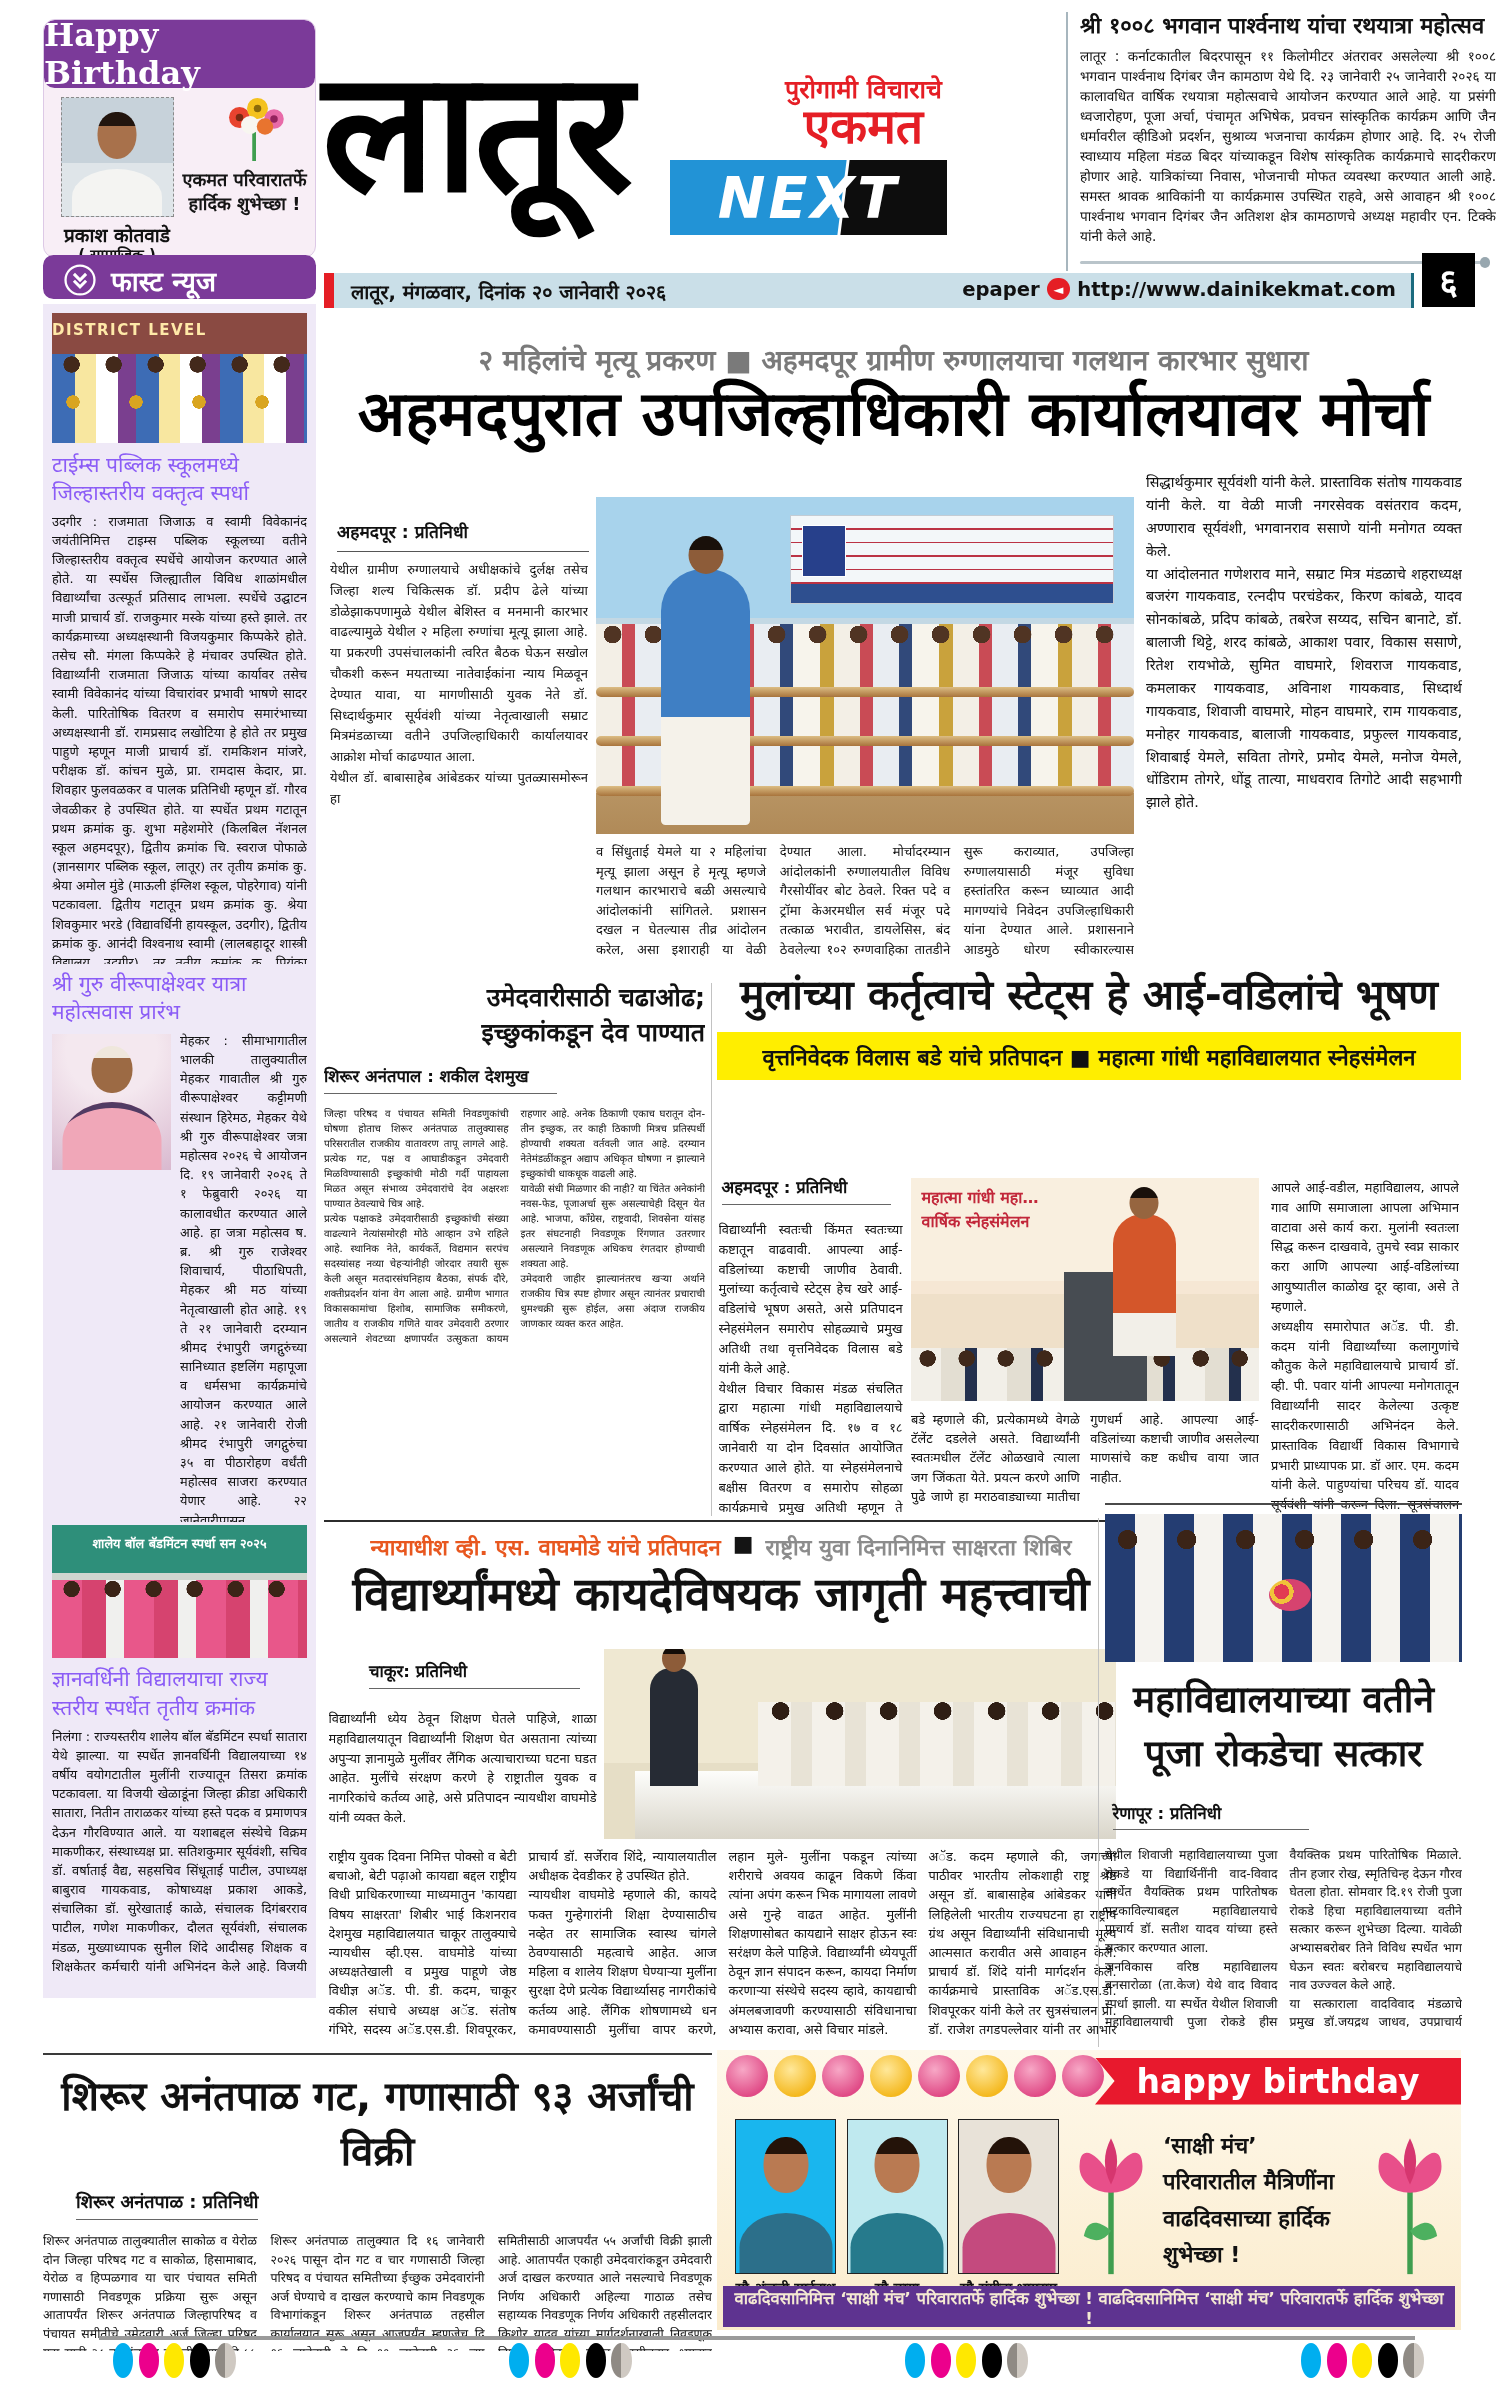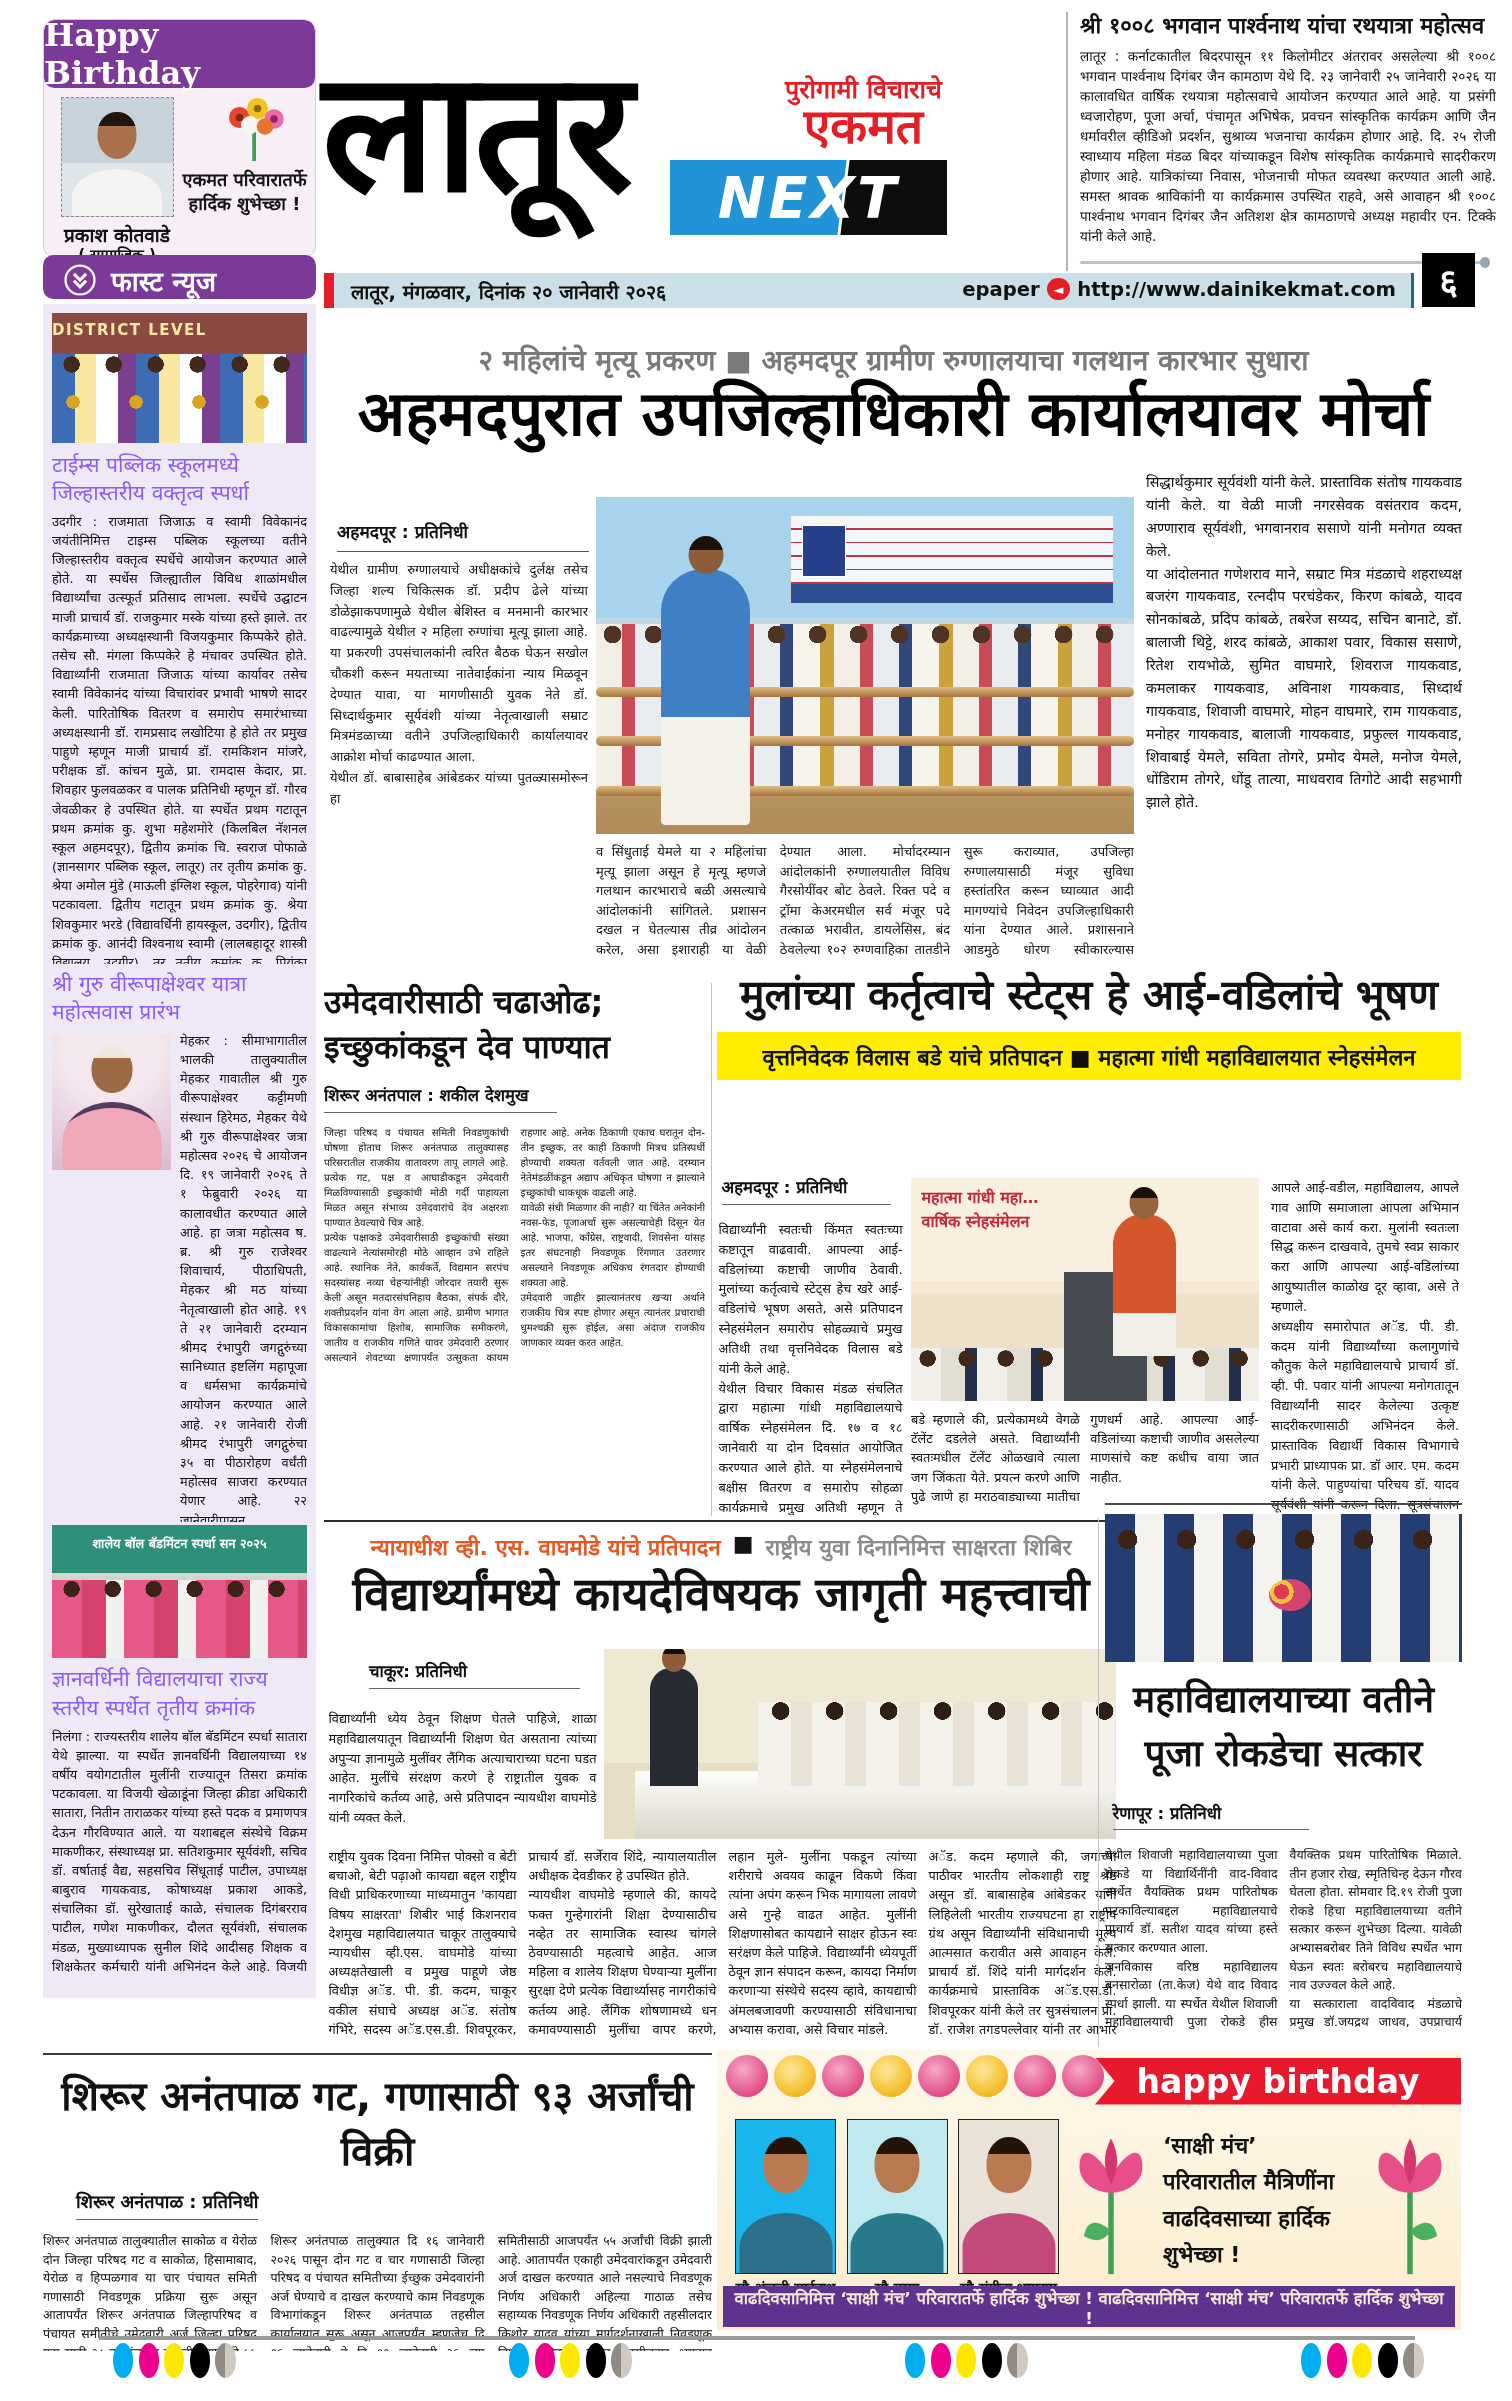--- a/index.html
+++ b/index.html
@@ -95,21 +95,21 @@
   .plfence i:nth-child(1){top:190px}.plfence i:nth-child(2){top:239px}.plfence i:nth-child(3){top:289px}
   .plleader{position:absolute;left:65px;top:72px;width:89px;height:256px;border-radius:42px 42px 4.5px 4.5px;
       background:linear-gradient(#3f7fc4 0 58%,#f5f2ea 58% 100%)}
   .plleader::before{content:"";position:absolute;left:50%;top:-33px;transform:translateX(-50%);width:35px;height:38px;border-radius:50%;
       background:linear-gradient(#19100a 0 38%,#8d5c39 38%)}
   #lstrip{left:596px;top:842px;width:538px;height:134px;column-count:3;column-gap:13.6px;font-size:13px;line-height:1.5}
   #lright{left:1146px;top:471px;width:316px;height:508px;font-size:14.3px;line-height:1.6}
 
   
   #cand{left:324px;top:980px;width:381px;height:539px;overflow:hidden}
-  #cand .chead{text-align:left;font-size:32px;font-weight:900;line-height:1.4}
+  #cand .chead{text-align:right;font-size:25px;font-weight:900;line-height:1.4}
   #cand .cby{margin-top:13.6px;width:233px;font-size:16.6px;font-weight:800;border-bottom:1.5px solid #666;padding-bottom:6px}
   #cand .cbody{margin-top:12px;column-count:2;column-gap:12px;height:354px;font-size:10px;line-height:1.5}
   #vr2{left:711px;top:983px;width:0.8px;height:533px;background:#c2c2c2}
 
   #status{left:717px;top:970px;width:744px;height:550px}
   #status .shead{text-align:center;font-size:41px;font-weight:900;line-height:1.25}
   #status .sstrap{margin-top:10.5px;background:#ffee00;text-align:center;font-size:22px;font-weight:800;padding:9px 3px}
   #status .sby{position:absolute;left:4.5px;top:205px;width:169px;font-size:16.6px;font-weight:800;border-bottom:1.5px solid #666;padding-bottom:6px}
   #status .scol1{position:absolute;left:1.5px;top:250px;width:184px;height:295px;font-size:12.8px;line-height:1.55;overflow:hidden}
   #stphoto{left:194px;top:208px;width:348px;height:223px;background:linear-gradient(180deg,#f6e7d4 0 52%,#efe0c9 52% 100%)}

